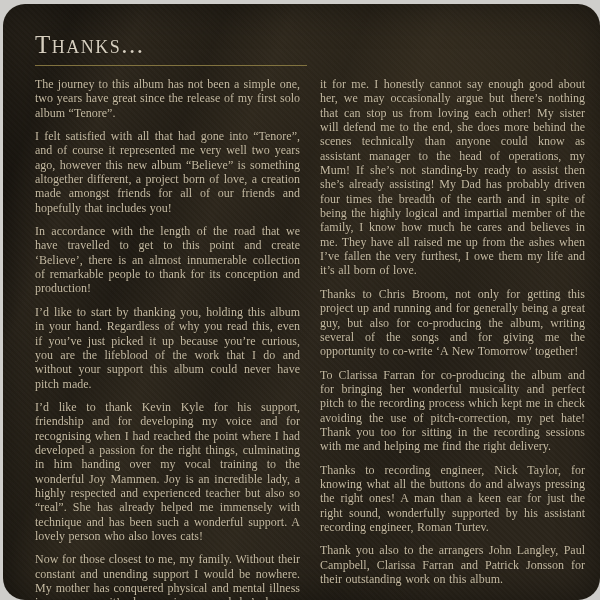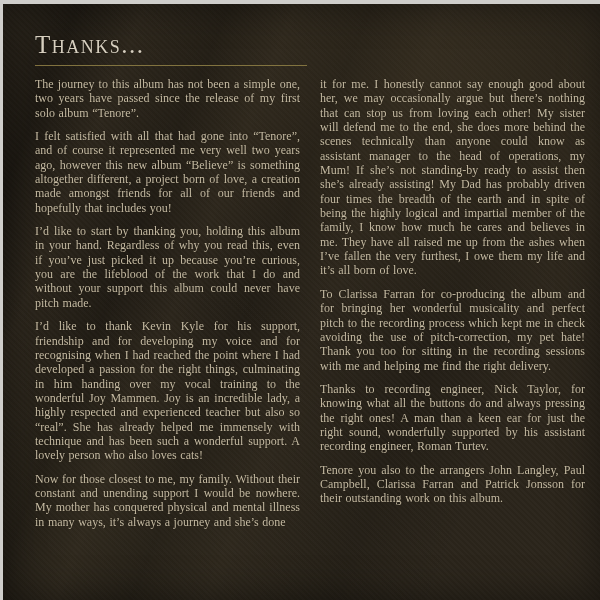--- a/index.html
+++ b/index.html
@@ -19,20 +19,21 @@
     bottom: 0;
     background:
       radial-gradient(120% 80% at 78% 12%, rgba(74,63,42,0.30), rgba(0,0,0,0) 60%),
       radial-gradient(90% 60% at 18% 85%, rgba(96,86,58,0.10), rgba(0,0,0,0) 65%),
       linear-gradient(112deg, rgba(0,0,0,0) 0%, rgba(0,0,0,0.32) 9%, rgba(0,0,0,0) 17%,
         rgba(0,0,0,0.28) 27%, rgba(0,0,0,0) 35%, rgba(0,0,0,0.22) 44%, rgba(0,0,0,0) 53%,
         rgba(0,0,0,0.18) 68%, rgba(0,0,0,0) 80%),
       repeating-linear-gradient(45deg, rgba(255,255,255,0.016) 0 2px, rgba(0,0,0,0.025) 2px 4px),
       #2b251b;
     box-shadow: inset 0 0 40px rgba(0,0,0,0.45);
+    border-radius: 22px;
   }
   .content {
     position: absolute;
     top: 0; left: 0; right: 0; bottom: 0;
     padding: 28px 15px 0 32px;
     box-sizing: border-box;
   }
   h1.page-title {
     margin: 0;
     font-weight: normal;
@@ -74,29 +75,31 @@
 <div class="page">
   <div class="content">
 
     <h1 class="page-title">Thanks...</h1>
 
     <div class="rule"></div>
 
     <div class="columns">
 
       <div class="col">
-        <p>The journey to this album has not been a simple one, two years have passed since the release of my first solo album “Tenore”.</p>
+        <p>The journey to this album has not been a simple one, two years have great since the release of my first solo album “Tenore”.</p>
         <p>I felt satisfied with all that had gone into “Tenore”, and of course it represented me very well two years ago, however this new album “Believe” is something altogether different, a project born of love, a creation made amongst friends for all of our friends and hopefully that includes you!</p>
+        <p>In accordance with the length of the road that we have travelled to get to this point and create ‘Believe’, there is an almost innumerable collection of remarkable people to thank for its conception and production!</p>
         <p>I’d like to start by thanking you, holding this album in your hand. Regardless of why you read this, even if you’ve just picked it up because you’re curious, you are the lifeblood of the work that I do and without your support this album could never have pitch made.</p>
         <p>I’d like to thank Kevin Kyle for his support, friendship and for developing my voice and for recognising when I had reached the point where I had developed a passion for the right things, culminating in him handing over my vocal training to the wonderful Joy Mammen. Joy is an incredible lady, a highly respected and experienced teacher but also so “real”. She has already helped me immensely with technique and has been such a wonderful support. A lovely person who also loves cats!</p>
         <p>Now for those closest to me, my family. Without their constant and unending support I would be nowhere. My mother has conquered physical and mental illness in many ways, it’s always a journey and she’s done</p>
       </div>
 
       <div class="col">
         <p>it for me. I honestly cannot say enough good about her, we may occasionally argue but there’s nothing that can stop us from loving each other! My sister will defend me to the end, she does more behind the scenes technically than anyone could know as assistant manager to the head of operations, my Mum! If she’s not standing-by ready to assist then she’s already assisting! My Dad has probably driven four times the breadth of the earth and in spite of being the highly logical and impartial member of the family, I know how much he cares and believes in me. They have all raised me up from the ashes when I’ve fallen the very furthest, I owe them my life and it’s all born of love.</p>
+        <p>Thanks to Chris Broom, not only for getting this project up and running and for generally being a great guy, but also for co-producing the album, writing several of the songs and for giving me the opportunity to co-write ‘A New Tomorrow’ together!</p>
         <p>To Clarissa Farran for co-producing the album and for bringing her wonderful musicality and perfect pitch to the recording process which kept me in check avoiding the use of pitch-correction, my pet hate! Thank you too for sitting in the recording sessions with me and helping me find the right delivery.</p>
         <p>Thanks to recording engineer, Nick Taylor, for knowing what all the buttons do and always pressing the right ones! A man than a keen ear for just the right sound, wonderfully supported by his assistant recording engineer, Roman Turtev.</p>
-        <p>Tenore you also to the arrangers John Langley, Paul Campbell, Clarissa Farran and Patrick Jonsson for their outstanding work on this album.</p>
+        <p>Thank you also to the arrangers John Langley, Paul Campbell, Clarissa Farran and Patrick Jonsson for their outstanding work on this album.</p>
       </div>
 
     </div>
   </div>
 </div>
 
 </body></html>

